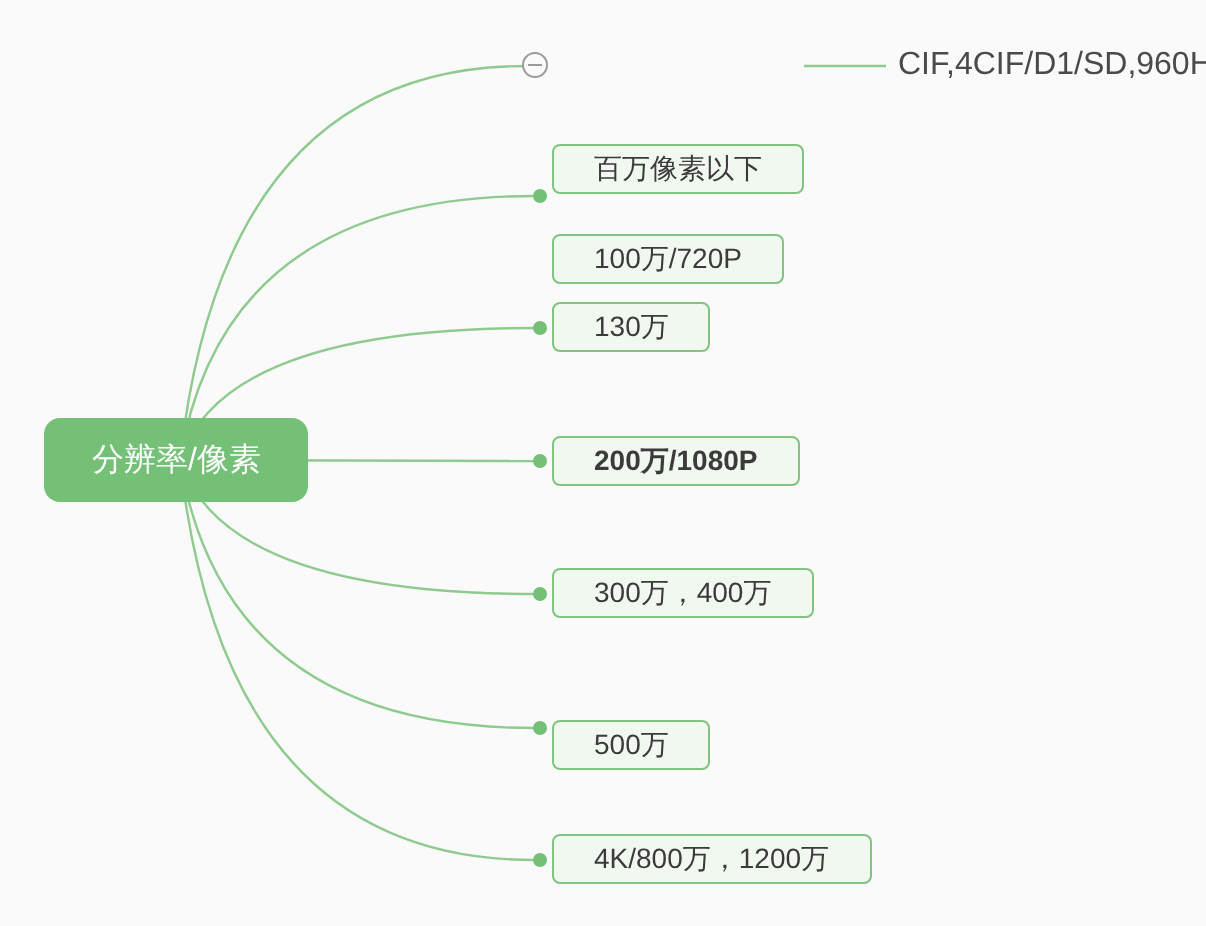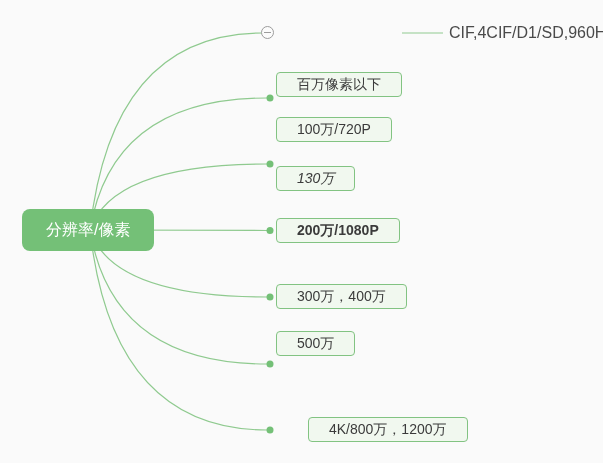--- a/index.html
+++ b/index.html
@@ -49,25 +49,25 @@
     color: #3b3b3b;
     background: #f1f8ef;
     border: 1px solid #82c382;
     border-radius: 4px;
     white-space: nowrap;
     text-align: center;
     cursor: pointer;
   }
   .n1 { top: 32px; margin-top: 40px; }
   .n2 { top: 85px; margin-top: 32px; }
-  .n3 { top: 166px; font-style: italic; }
+  .n3 { top: 151px; }
   .n4 { top: 218px; font-weight: bold; }
   .n5 { top: 284px; }
-  .n6 { top: 331px; text-align: center; }
-  .n7 { top: 417px; margin-left: 32px; }
+  .n6 { top: 360px; text-align: center; }
+  .n7 { top: 417px; }
   .collapse-btn {
     position: absolute;
     left: 261px;
     top: 26px;
     width: 13px;
     height: 13px;
     box-sizing: border-box;
     border: 1px solid #9c9c9c;
     border-radius: 50%;
     background: #fbfbfb;

